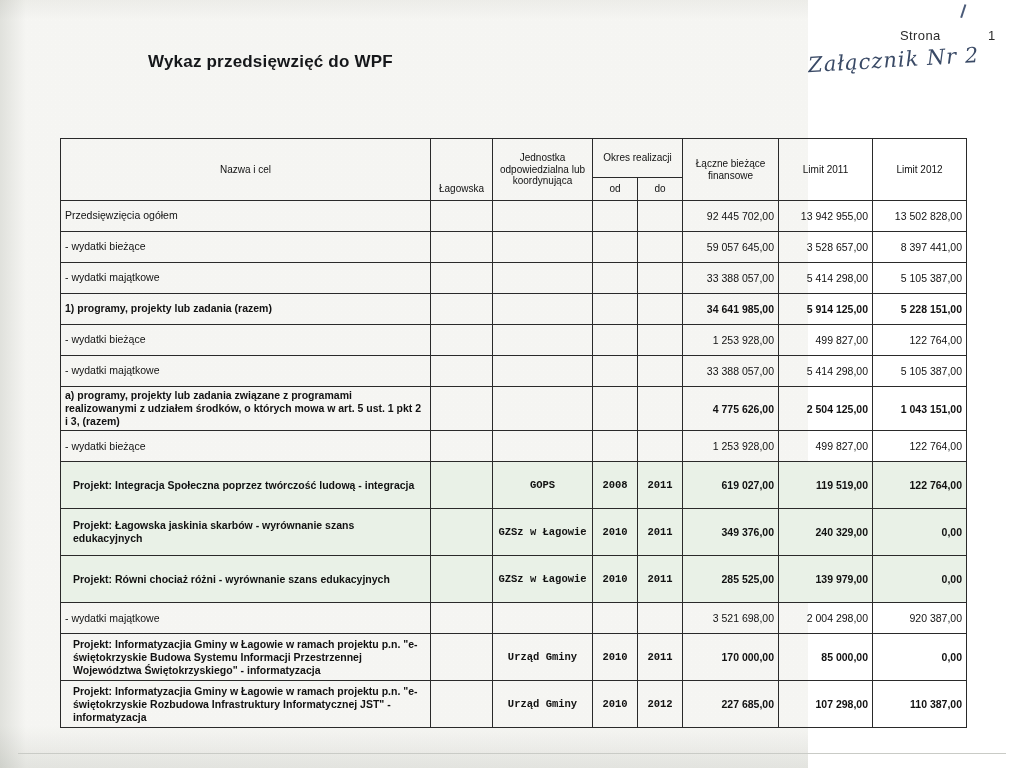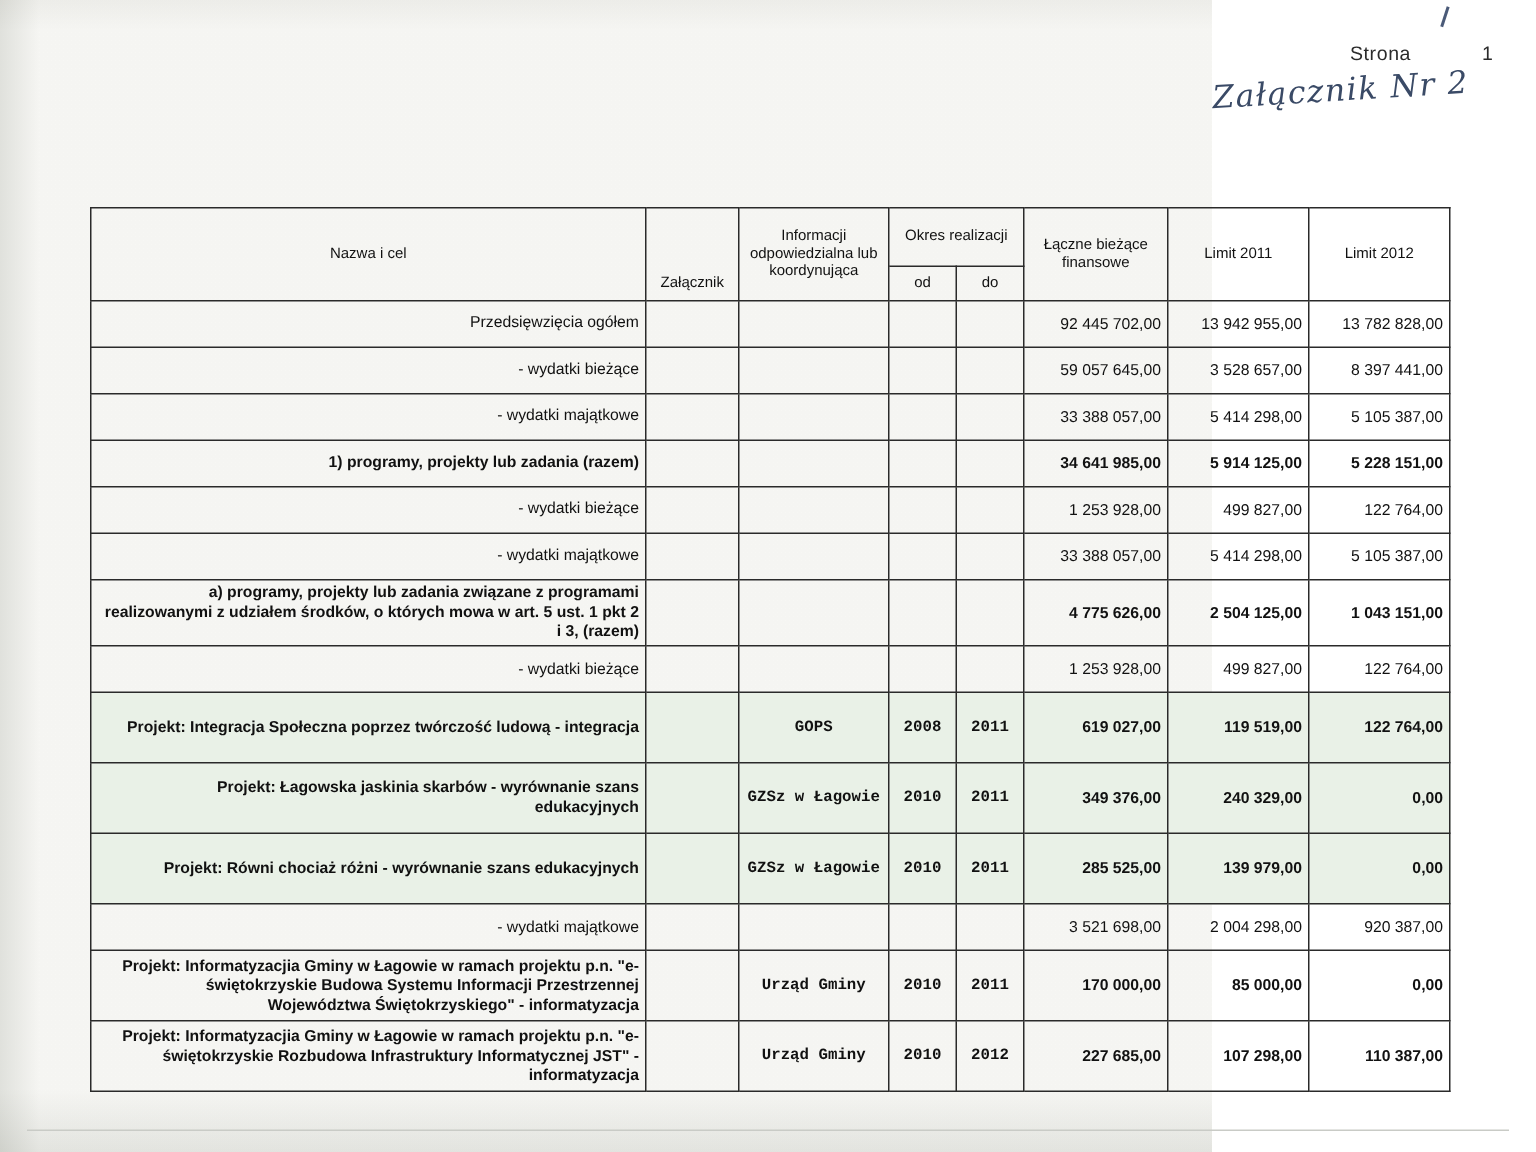--- a/index.html
+++ b/index.html
@@ -107,21 +107,21 @@
   .col-od     { width: 45px; }
   .col-do     { width: 45px; }
   .col-laczne { width: 96px; }
   .col-l2011  { width: 94px; }
   .col-l2012  { width: 94px; }
 
   .hrow1 td, .hrow1 th { height: 34px; }
   .hrow2 td, .hrow2 th { height: 18px; }
 
   .cell-name {
-    text-align: right;
+    text-align: left;
     padding-left: 6px;
     height: 26px;
   }
   .num {
     text-align: right;
     padding-right: 7px;
     white-space: nowrap;
     margin-left: 44px;
   }
   .ctr { text-align: center; font-family: Liberation Mono, monospace; }
@@ -135,60 +135,61 @@
 </head>
 <body>
 
 <div class="page">
 
   <div class="hand-tick"></div>
 
   <div class="hdr-strona">Strona</div>
   <div class="hdr-pageno">1</div>
 
+  <div class="doc-title">Wykaz przedsięwzięć do WPF</div>
 
   <div class="handwriting">Załącznik Nr 2</div>
 
   <table class="wpf">
     <colgroup>
       <col class="col-name">
       <col class="col-rozdz">
       <col class="col-jedn">
       <col class="col-od">
       <col class="col-do">
       <col class="col-laczne">
       <col class="col-l2011">
       <col class="col-l2012">
     </colgroup>
     <thead>
       <tr class="hrow1">
         <th rowspan="2">Nazwa i cel</th>
         <th style="border-bottom:none;"></th>
-        <th rowspan="2">Informacji odpowiedzialna lub koordynująca</th>
+        <th rowspan="2">Jednostka odpowiedzialna lub koordynująca</th>
         <th colspan="2">Okres realizacji</th>
         <th rowspan="2">Łączne bieżące finansowe</th>
         <th rowspan="2">Limit 2011</th>
         <th rowspan="2">Limit 2012</th>
       </tr>
       <tr class="hrow2">
-        <th style="border-top:none;">Załącznik</th>
+        <th style="border-top:none;">Łagowska</th>
         <th>od</th>
         <th>do</th>
       </tr>
     </thead>
     <tbody id="wpf-body">
         <tr>
           <td class="cell-name two-line  ">Przedsięwzięcia ogółem</td>
           <td class="ctr "></td>
           <td class="ctr  "></td>
           <td class="ctr  "></td>
           <td class="ctr  "></td>
           <td class="num  ">92 445 702,00</td>
           <td class="num  ">13 942 955,00</td>
-          <td class="num  ">13 782 828,00</td>
+          <td class="num  ">13 502 828,00</td>
         </tr>
         <tr>
           <td class="cell-name two-line  ">- wydatki bieżące</td>
           <td class="ctr "></td>
           <td class="ctr  "></td>
           <td class="ctr  "></td>
           <td class="ctr  "></td>
           <td class="num  ">59 057 645,00</td>
           <td class="num  ">3 528 657,00</td>
           <td class="num  ">8 397 441,00</td>

